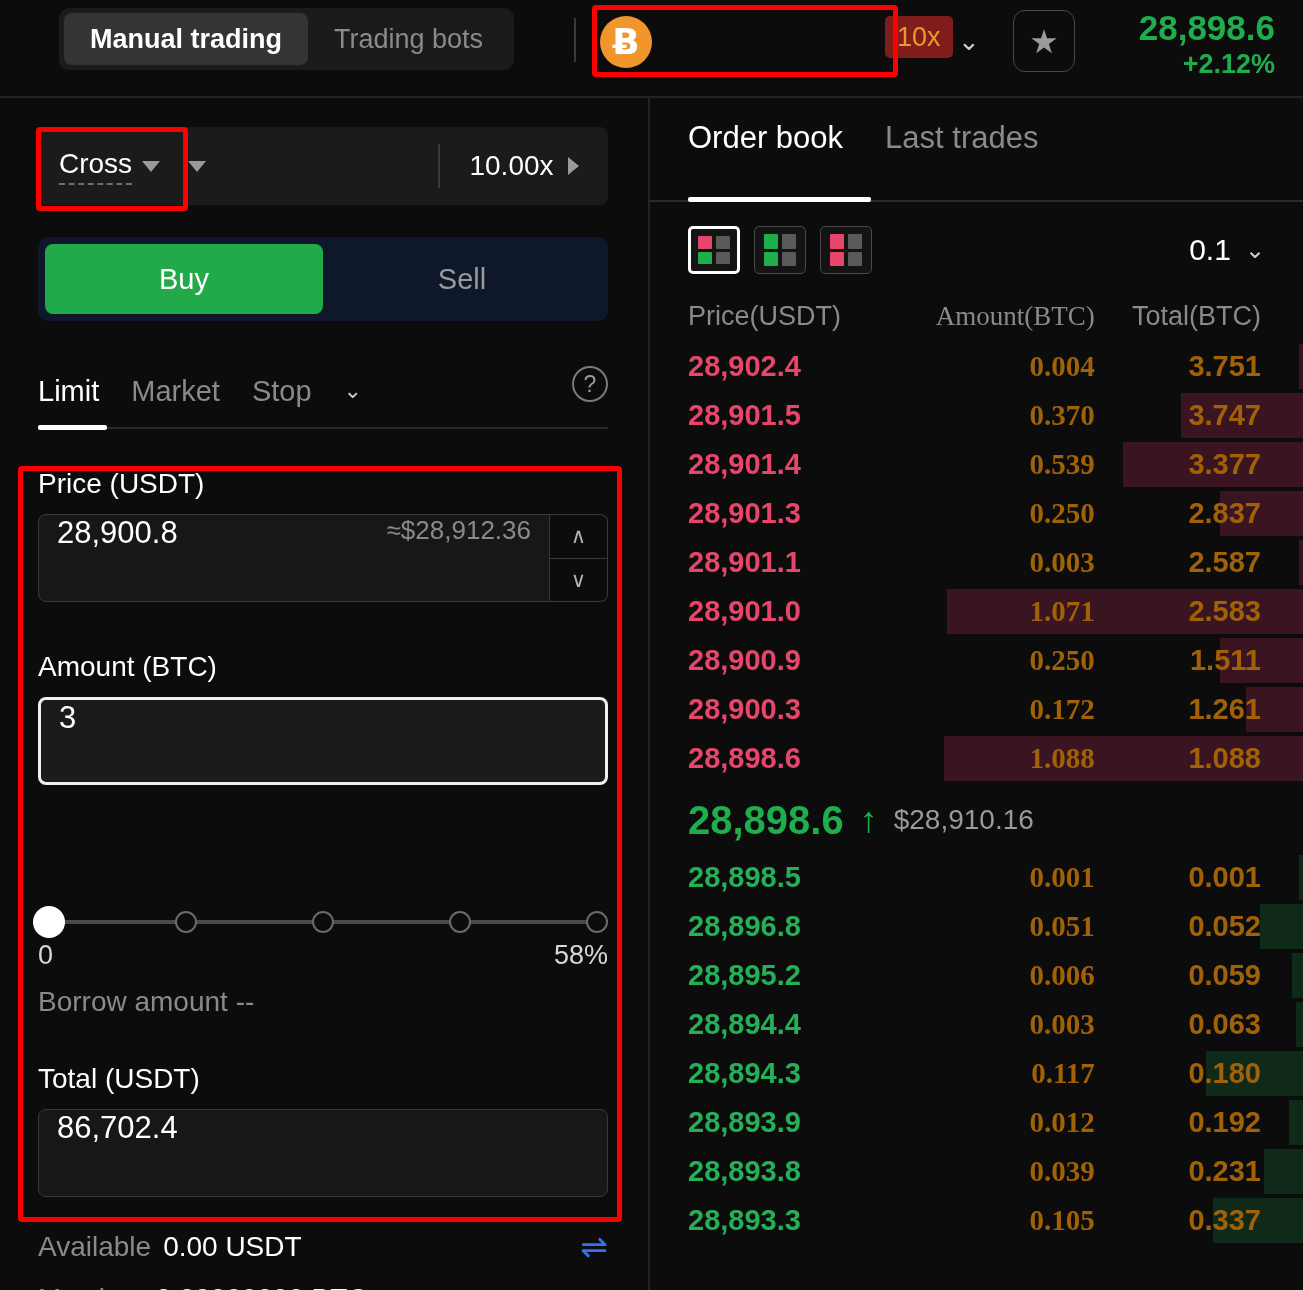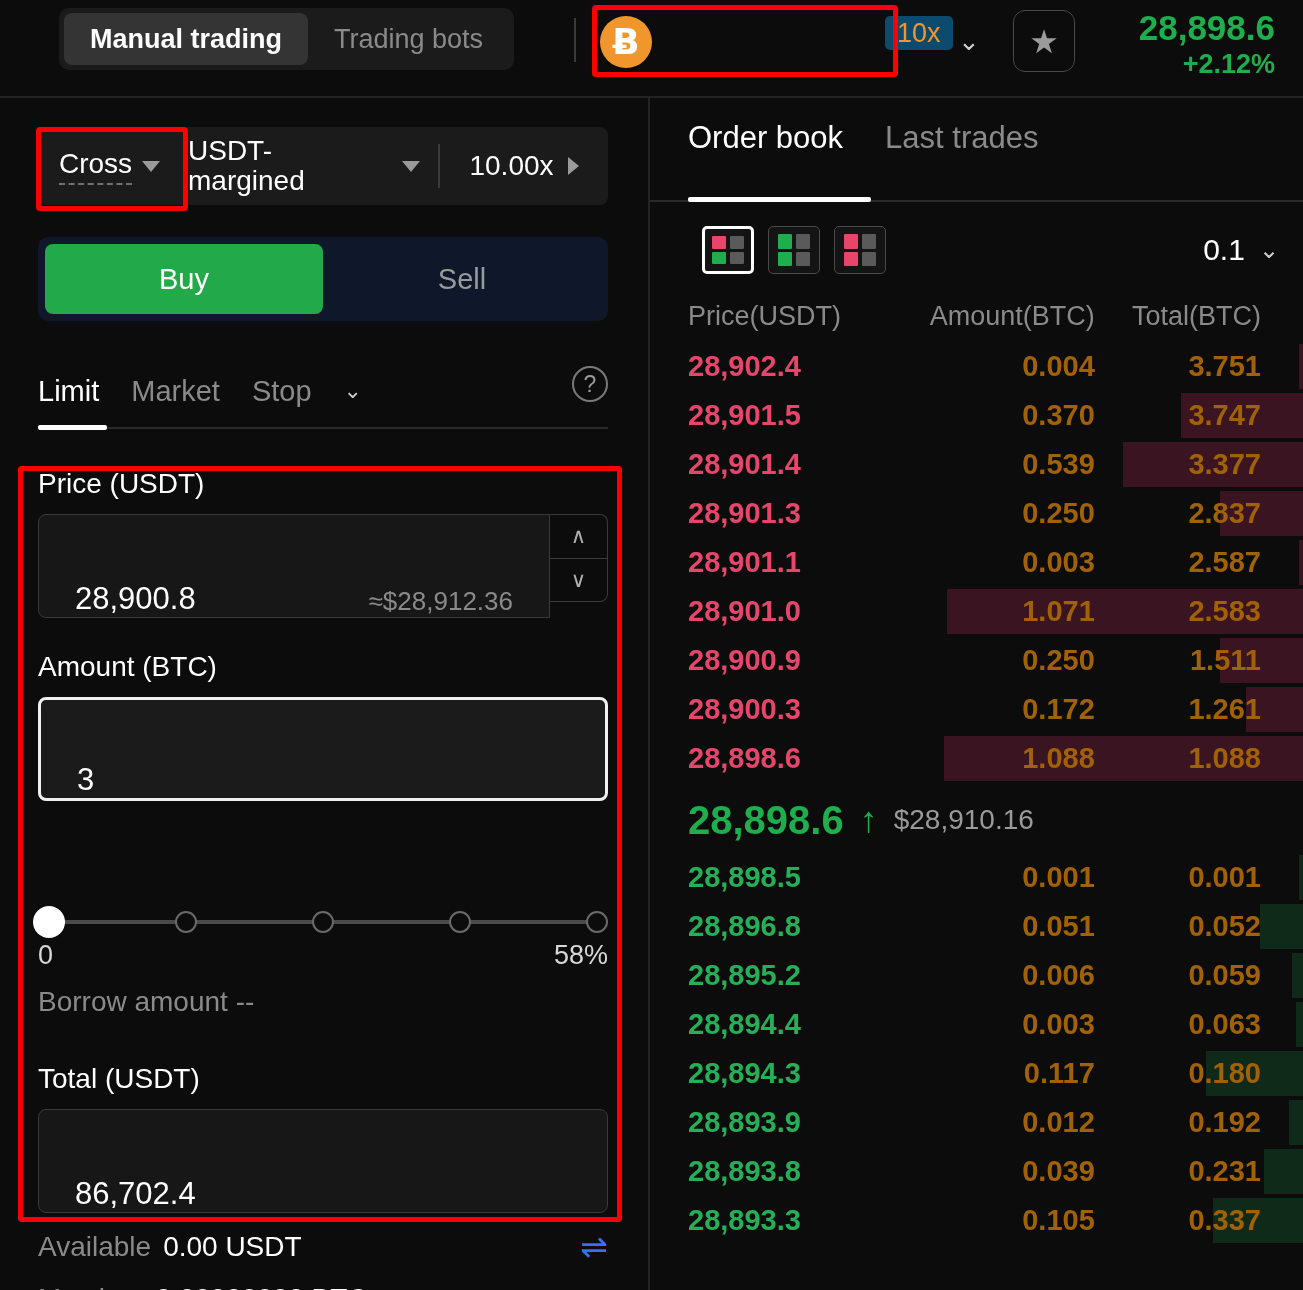--- a/index.html
+++ b/index.html
@@ -88,25 +88,25 @@
   .pair-name {
     font-size: 35px;
     font-weight: bold;
     color: #ffffff;
     white-space: nowrap;
   }
 
   .lev-badge {
     position: absolute;
     left: 885px; top: 16px;
-    height: 34px;
+    height: 42px;
     padding: 0 12px;
     display: flex;
     align-items: center;
-    background: #0c4a6e;
+    background: #7f1d1d;
     border-radius: 5px;
     color: #f0962c;
     font-size: 27px;
   }
   .pair-caret {
     position: absolute;
     left: 958px; top: 26px;
     color: #cfcfcf;
     font-size: 26px;
     cursor: pointer;
@@ -296,27 +296,27 @@
     background: #ffffff;
     border-radius: 2px;
   }
 
   .field-label {
     font-size: 28px;
     color: #ffffff;
     margin-bottom: 14px;
   }
   .inp {
-    width: 570px; height: 104px;
+    width: 570px; height: 88px;
     background: #171717;
     border: 1px solid #3a3a3a;
     border-radius: 8px;
     display: flex;
-    align-items: flex-end;
-    padding: 0 36px;
+    align-items: flex-start;
+    padding: 0 18px;
     cursor: text;
   }
   .inp.focused {
     border: 3px solid #f0f0f0;
     background: #1b1b1b;
   }
   .inp-val {
     font-size: 31px;
     color: #ffffff;
     flex: 1;
@@ -458,21 +458,21 @@
   .ob-active-bar {
     position: absolute;
     left: 38px; top: 99px;
     width: 183px; height: 5px;
     background: #ffffff;
     border-radius: 2px;
   }
 
   .ob-controls {
     position: absolute;
-    left: 52px; top: 124px;
+    left: 38px; top: 124px;
     width: 577px; height: 56px;
     display: flex;
     align-items: center;
     gap: 14px;
   }
   .view-ico {
     width: 52px; height: 48px;
     border: 1px solid #4a4a4a;
     border-radius: 5px;
     display: flex;
@@ -515,21 +515,21 @@
     position: absolute;
     left: 0; top: 196px;
     width: 653px; height: 44px;
     display: flex;
     align-items: center;
     padding: 0 42px 0 38px;
     font-size: 27px;
     color: #8a8a8a;
   }
   .col-price { width: 42%; text-align: left; }
-  .col-amt { width: 29%; text-align: right; }
+  .col-amt { width: 29%; text-align: right; font-family: Liberation Serif, serif; }
   .col-tot { width: 29%; text-align: right; }
 
   .ob-rows {
     position: absolute;
     left: 0;
     width: 653px;
   }
   .ob-rows.asks { top: 244px; }
   .ob-rows.bids { top: 755px; }
 
@@ -628,21 +628,20 @@
   <div class="vdiv-main"></div>
 
   <div class="left">
 
     <div class="margin-row">
       <div class="mr-cross">
         <span class="mr-cross-label">Cross</span>
         <span class="tri-down"></span>
       </div>
       <div class="mr-margined">
-        <span class="mr-margined-label">USDT-margined</span>
         <span class="tri-down"></span>
       </div>
       <div class="mr-sep"></div>
       <div class="mr-lev">
         <span class="mr-lev-label">10.00x</span>
         <span class="tri-right"></span>
       </div>
     </div>
 
     <div class="bs-toggle">

